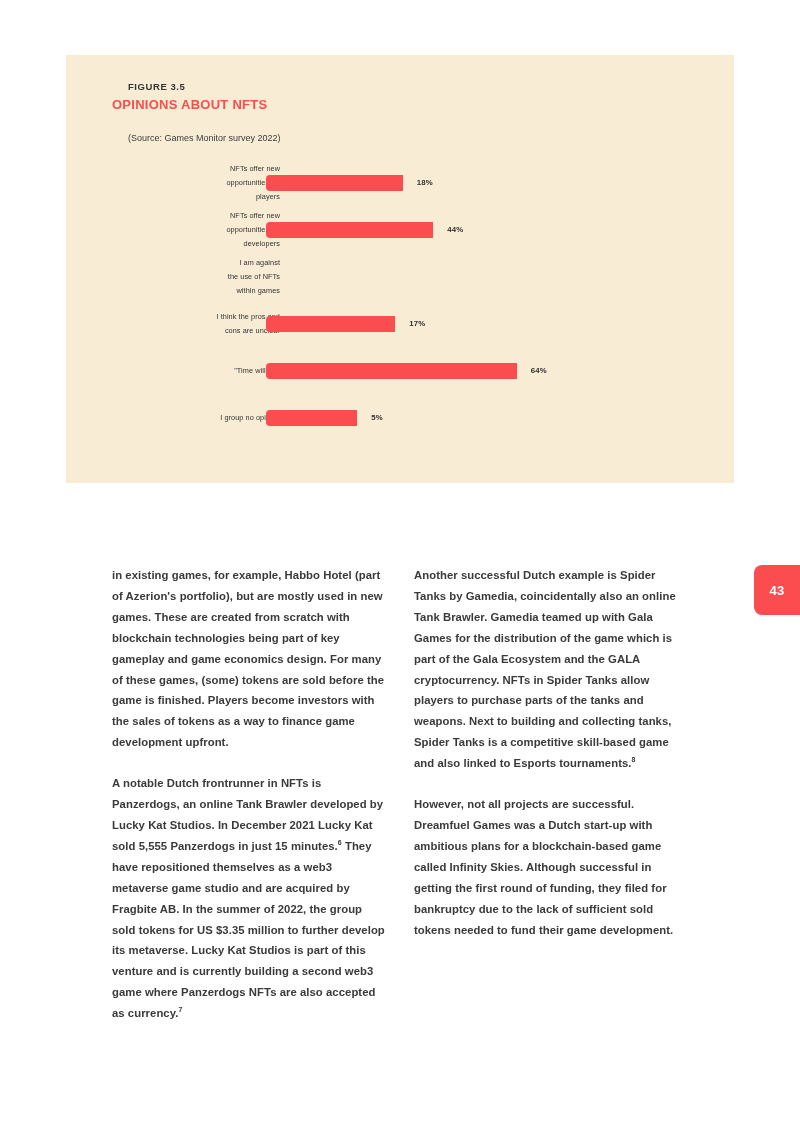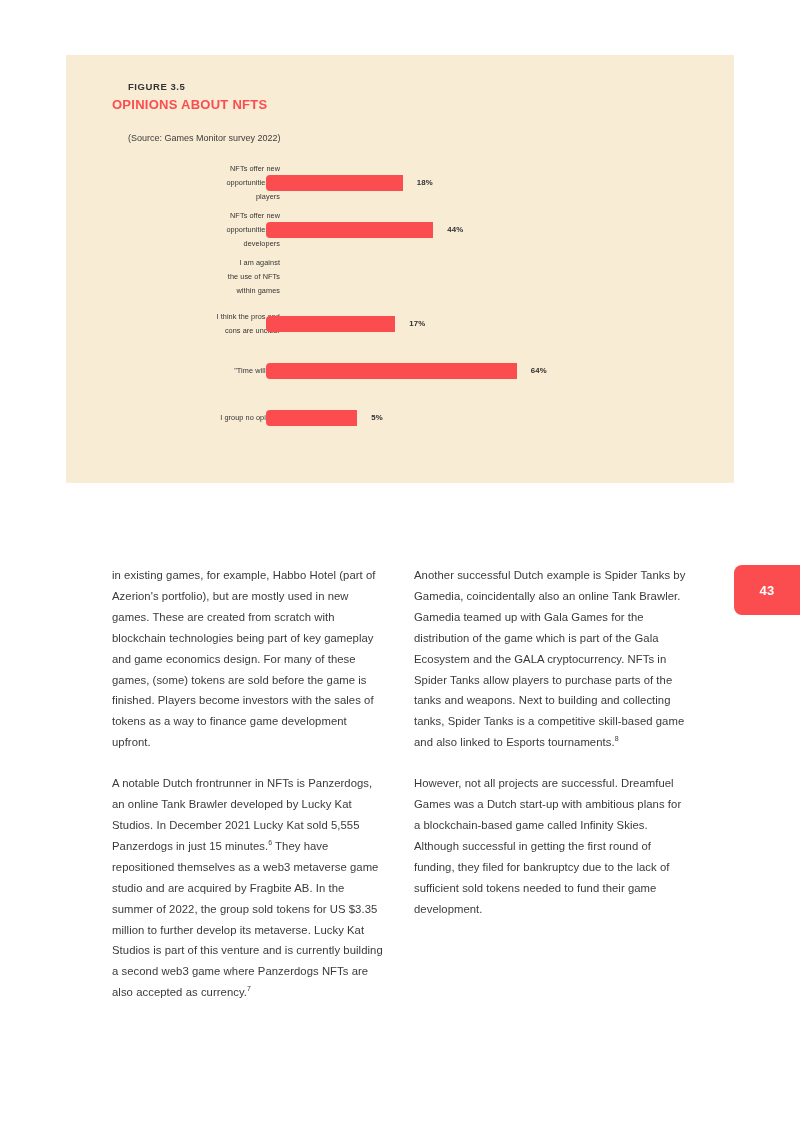--- a/index.html
+++ b/index.html
@@ -106,20 +106,21 @@
   .body-columns {
     position: absolute;
     left: 112px;
     top: 565px;
     width: 576px;
     display: flex;
     gap: 28px;
   }
   .column {
     width: 274px;
+    font-weight: bold;
   }
   .column p {
     margin: 0 0 20px 0;
     font-size: 11.3px;
     line-height: 20.9px;
     color: #3a3a3a;
     letter-spacing: 0.005em;
   }
   .column p:last-child {
     margin-bottom: 0;
@@ -128,21 +129,21 @@
     font-size: 0.62em;
     vertical-align: super;
     line-height: 0;
   }
 
   
   .page-badge {
     position: absolute;
     right: 0;
     top: 565px;
-    width: 66px;
+    width: 46px;
     height: 50px;
     background: #fb4c4f;
     border-radius: 8px 0 0 8px;
     display: flex;
     align-items: center;
     justify-content: center;
   }
   .page-badge span {
     color: #ffffff;
     font-size: 13px;

